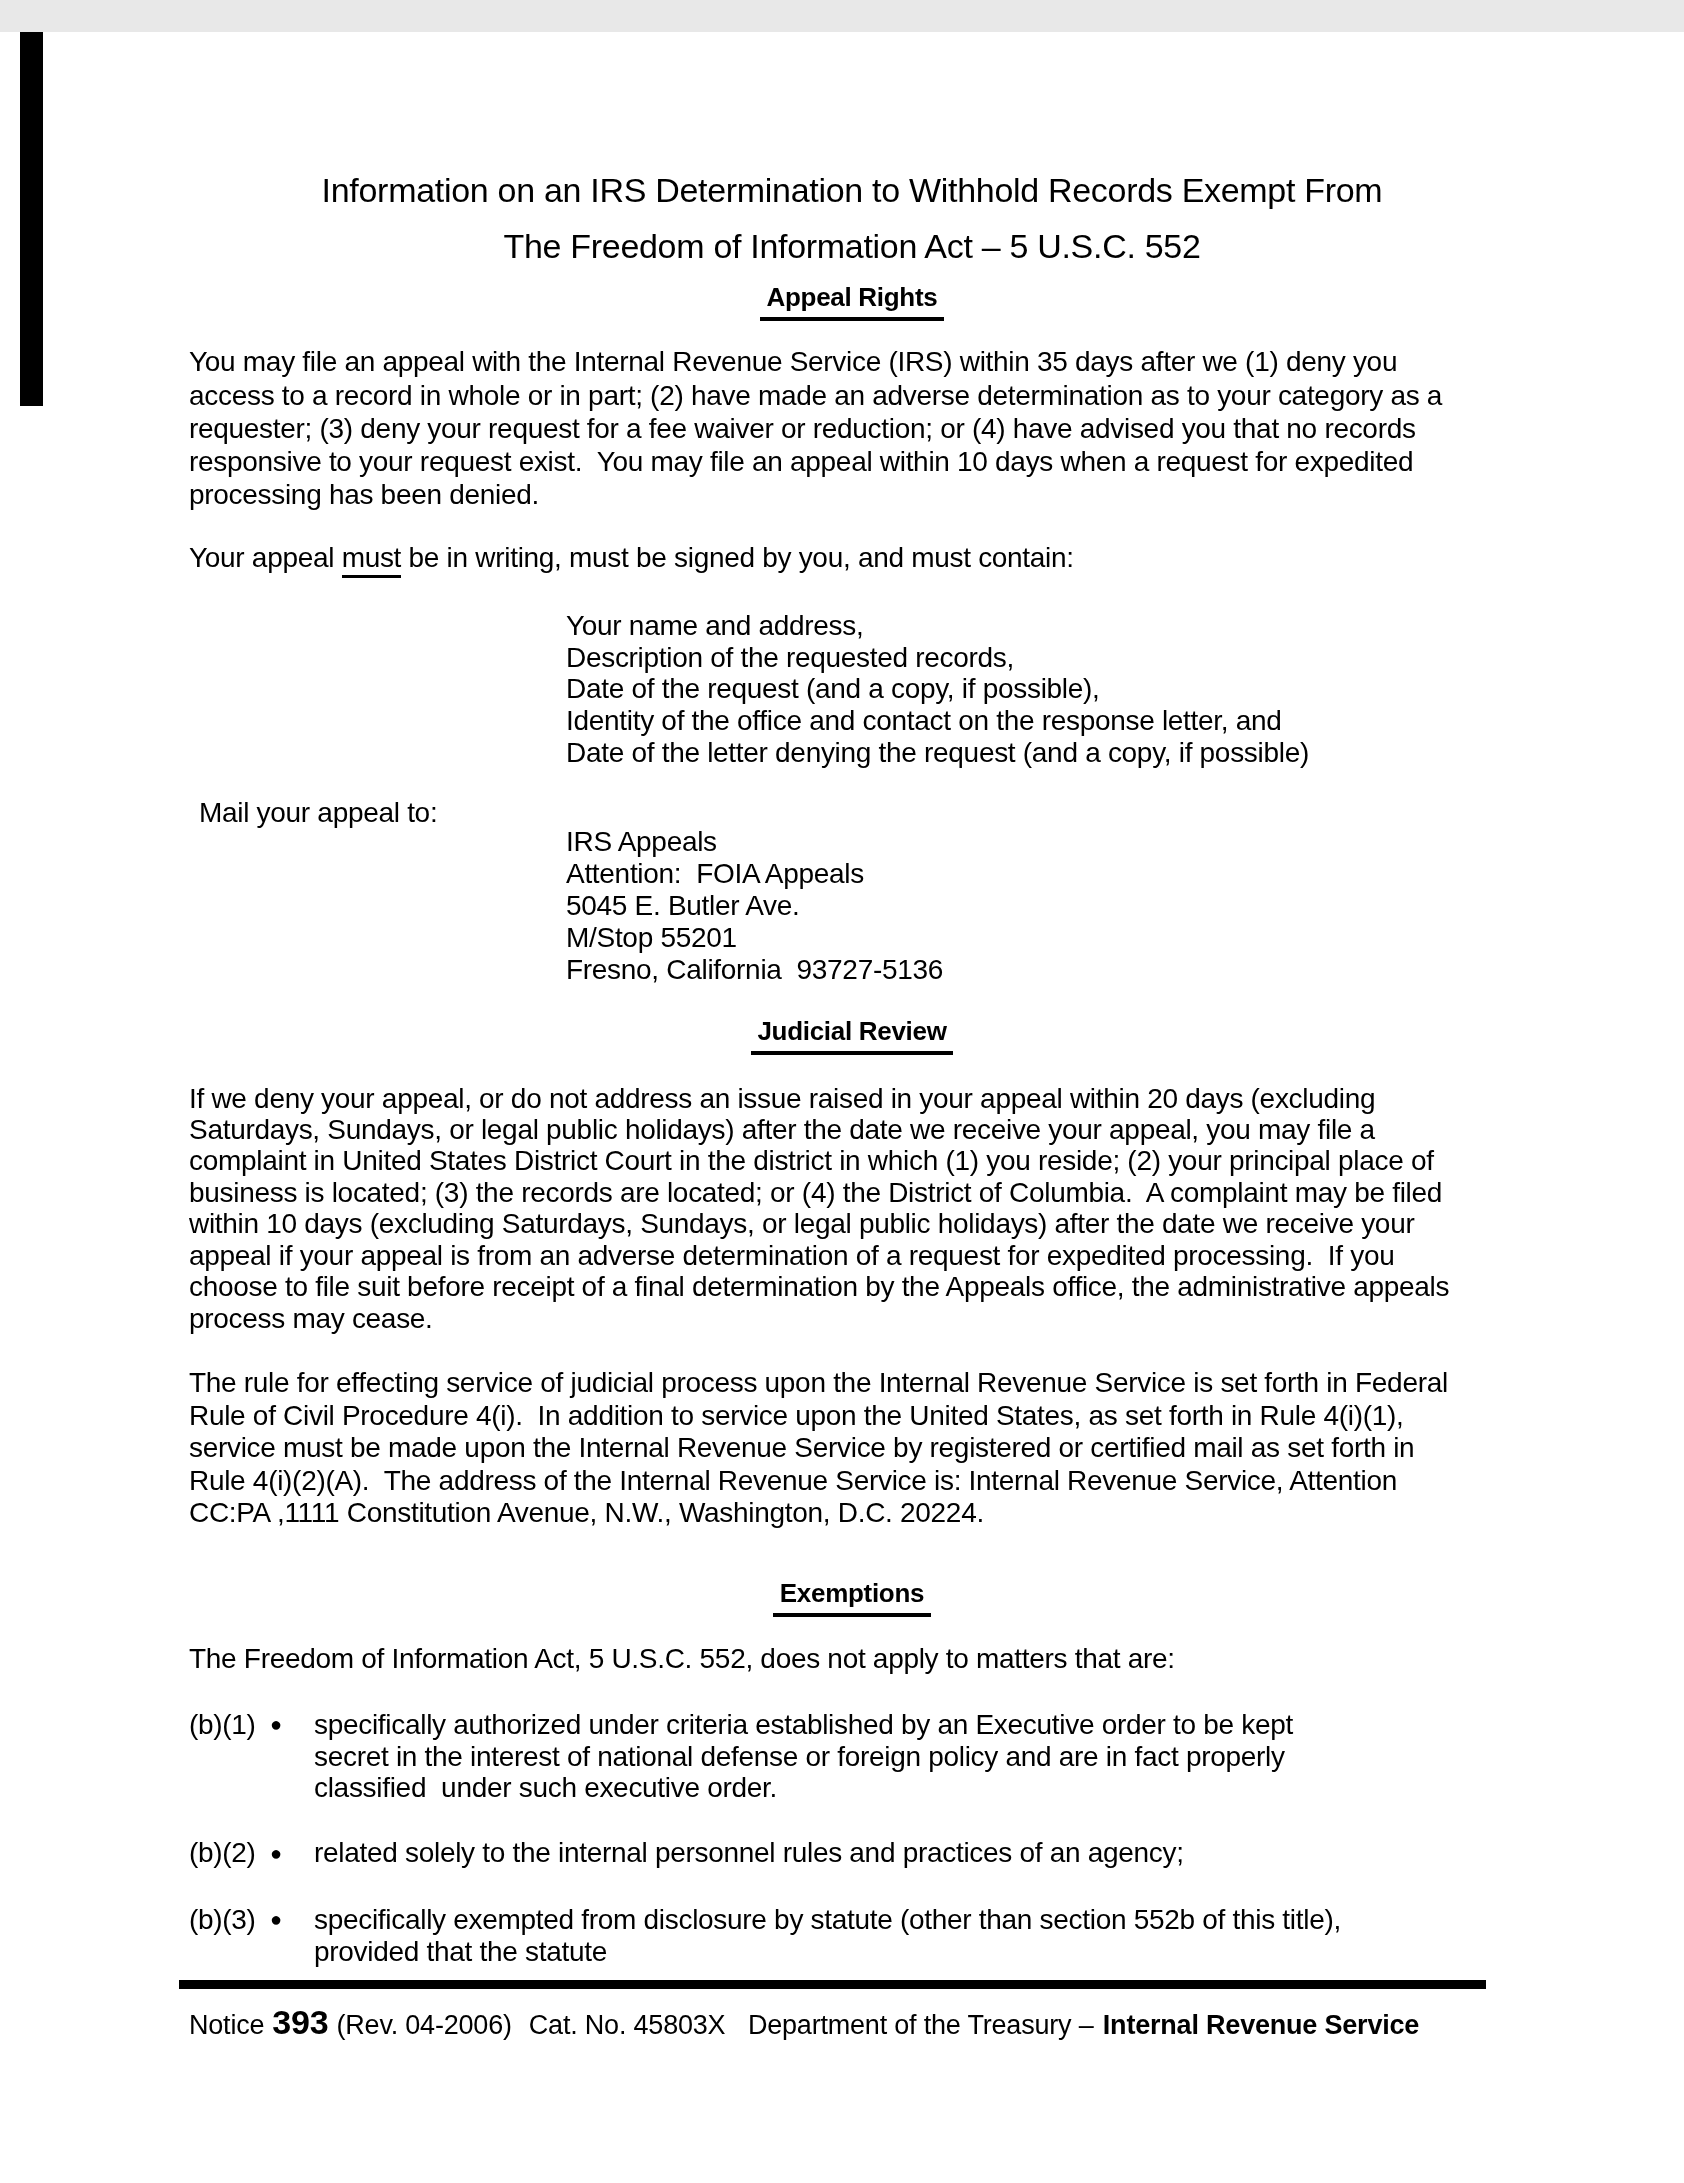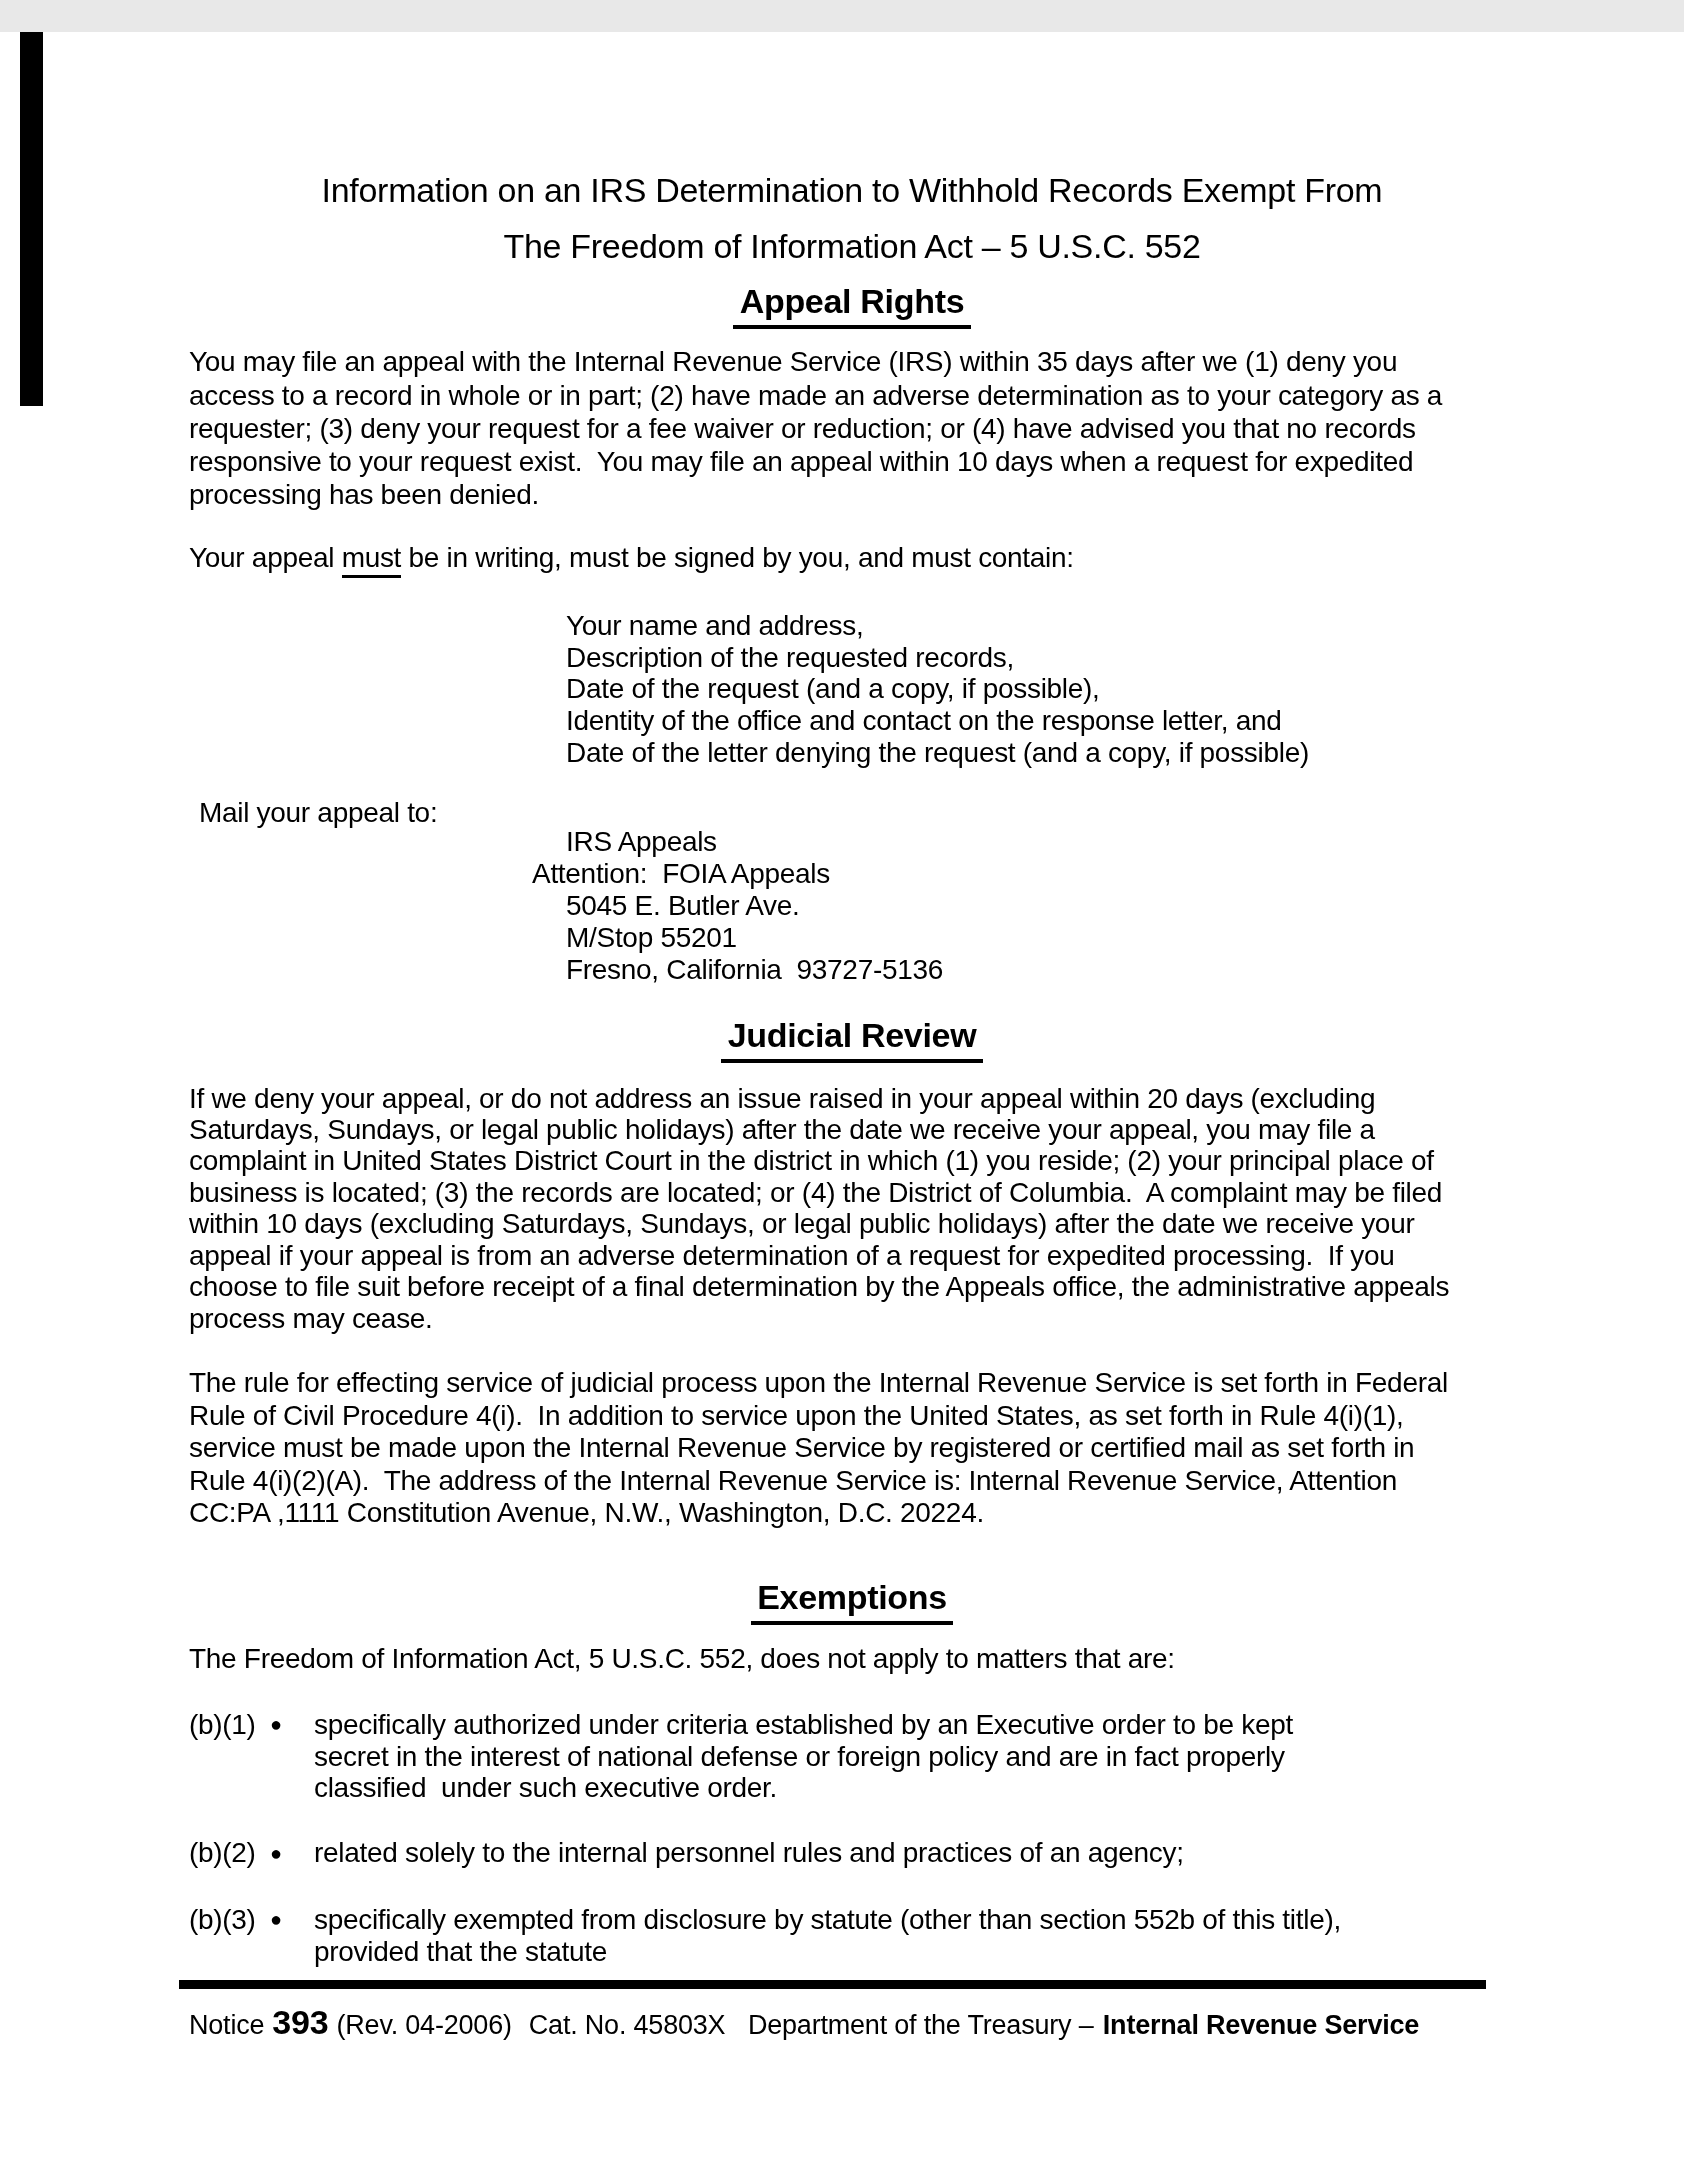--- a/index.html
+++ b/index.html
@@ -19,21 +19,21 @@
     font-size:28px;
     letter-spacing:-0.3px;
     line-height:1.15;
     color:#000;
     text-align:center;
   }
   .center{left:20px;right:0;text-align:center;}
   .title-line{font-size:34px;letter-spacing:-0.3px;white-space:pre;}
   .heading .hd{
     display:inline-block;
-    font-size:34px;
+    font-size:26px;
     font-weight:bold;
     letter-spacing:-0.3px;
     border-bottom:4.6px solid #000;
     padding:0 6.6px 4px 6.6px;
     white-space:pre;
   }
   .u{
     display:inline-block;
     border-bottom:3.3px solid #000;
     padding-bottom:1px;
@@ -85,21 +85,21 @@
 
   <div class="line" style="left:566px;top:578px">Your name and address,</div>
   <div class="line" style="left:566px;top:610px">Description of the requested records,</div>
   <div class="line" style="left:566px;top:641px">Date of the request (and a copy, if possible),</div>
   <div class="line" style="left:566px;top:673px">Identity of the office and contact on the response letter, and</div>
   <div class="line" style="left:566px;top:705px">Date of the letter denying the request (and a copy, if possible)</div>
 
   <div class="line" style="left:199px;top:765px">Mail your appeal to:</div>
 
   <div class="line" style="left:566px;top:794px">IRS Appeals</div>
-  <div class="line" style="left:532px;top:826px">Attention:  FOIA Appeals</div>
+  <div class="line" style="left:566px;top:826px">Attention:  FOIA Appeals</div>
   <div class="line" style="left:566px;top:858px">5045 E. Butler Ave.</div>
   <div class="line" style="left:566px;top:890px">M/Stop 55201</div>
   <div class="line" style="left:566px;top:922px">Fresno, California  93727-5136</div>
 
   <div class="abs center heading" style="top:984px"><span class="hd">Judicial Review</span></div>
 
   <div class="line" style="left:189px;top:1051px">If we deny your appeal, or do not address an issue raised in your appeal within 20 days (excluding</div>
   <div class="line" style="left:189px;top:1082px">Saturdays, Sundays, or legal public holidays) after the date we receive your appeal, you may file a</div>
   <div class="line" style="left:189px;top:1113px">complaint in United States District Court in the district in which (1) you reside; (2) your principal place of</div>
   <div class="line" style="left:189px;top:1145px">business is located; (3) the records are located; or (4) the District of Columbia.  A complaint may be filed</div>

